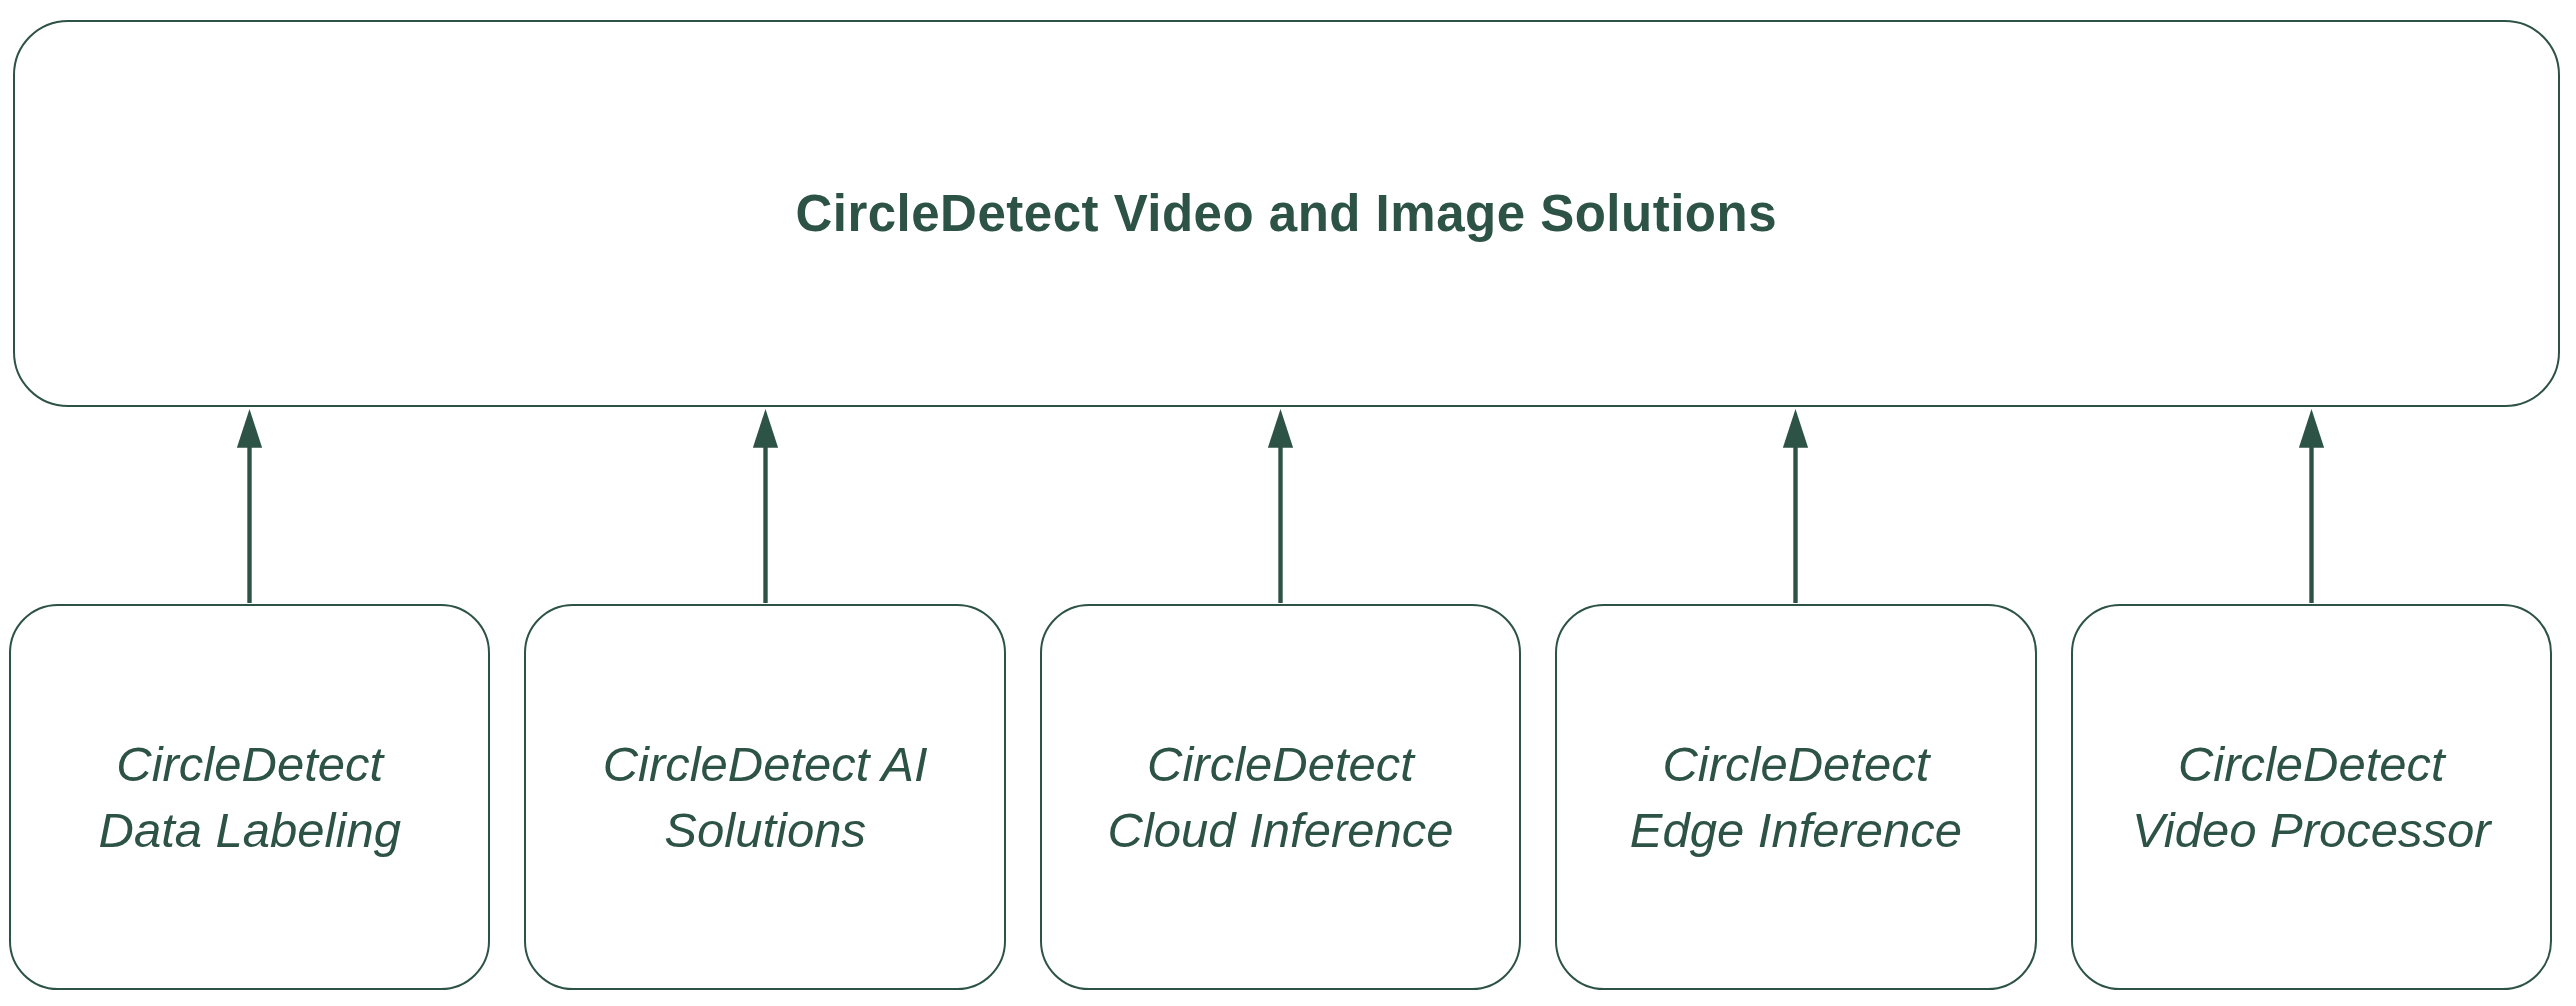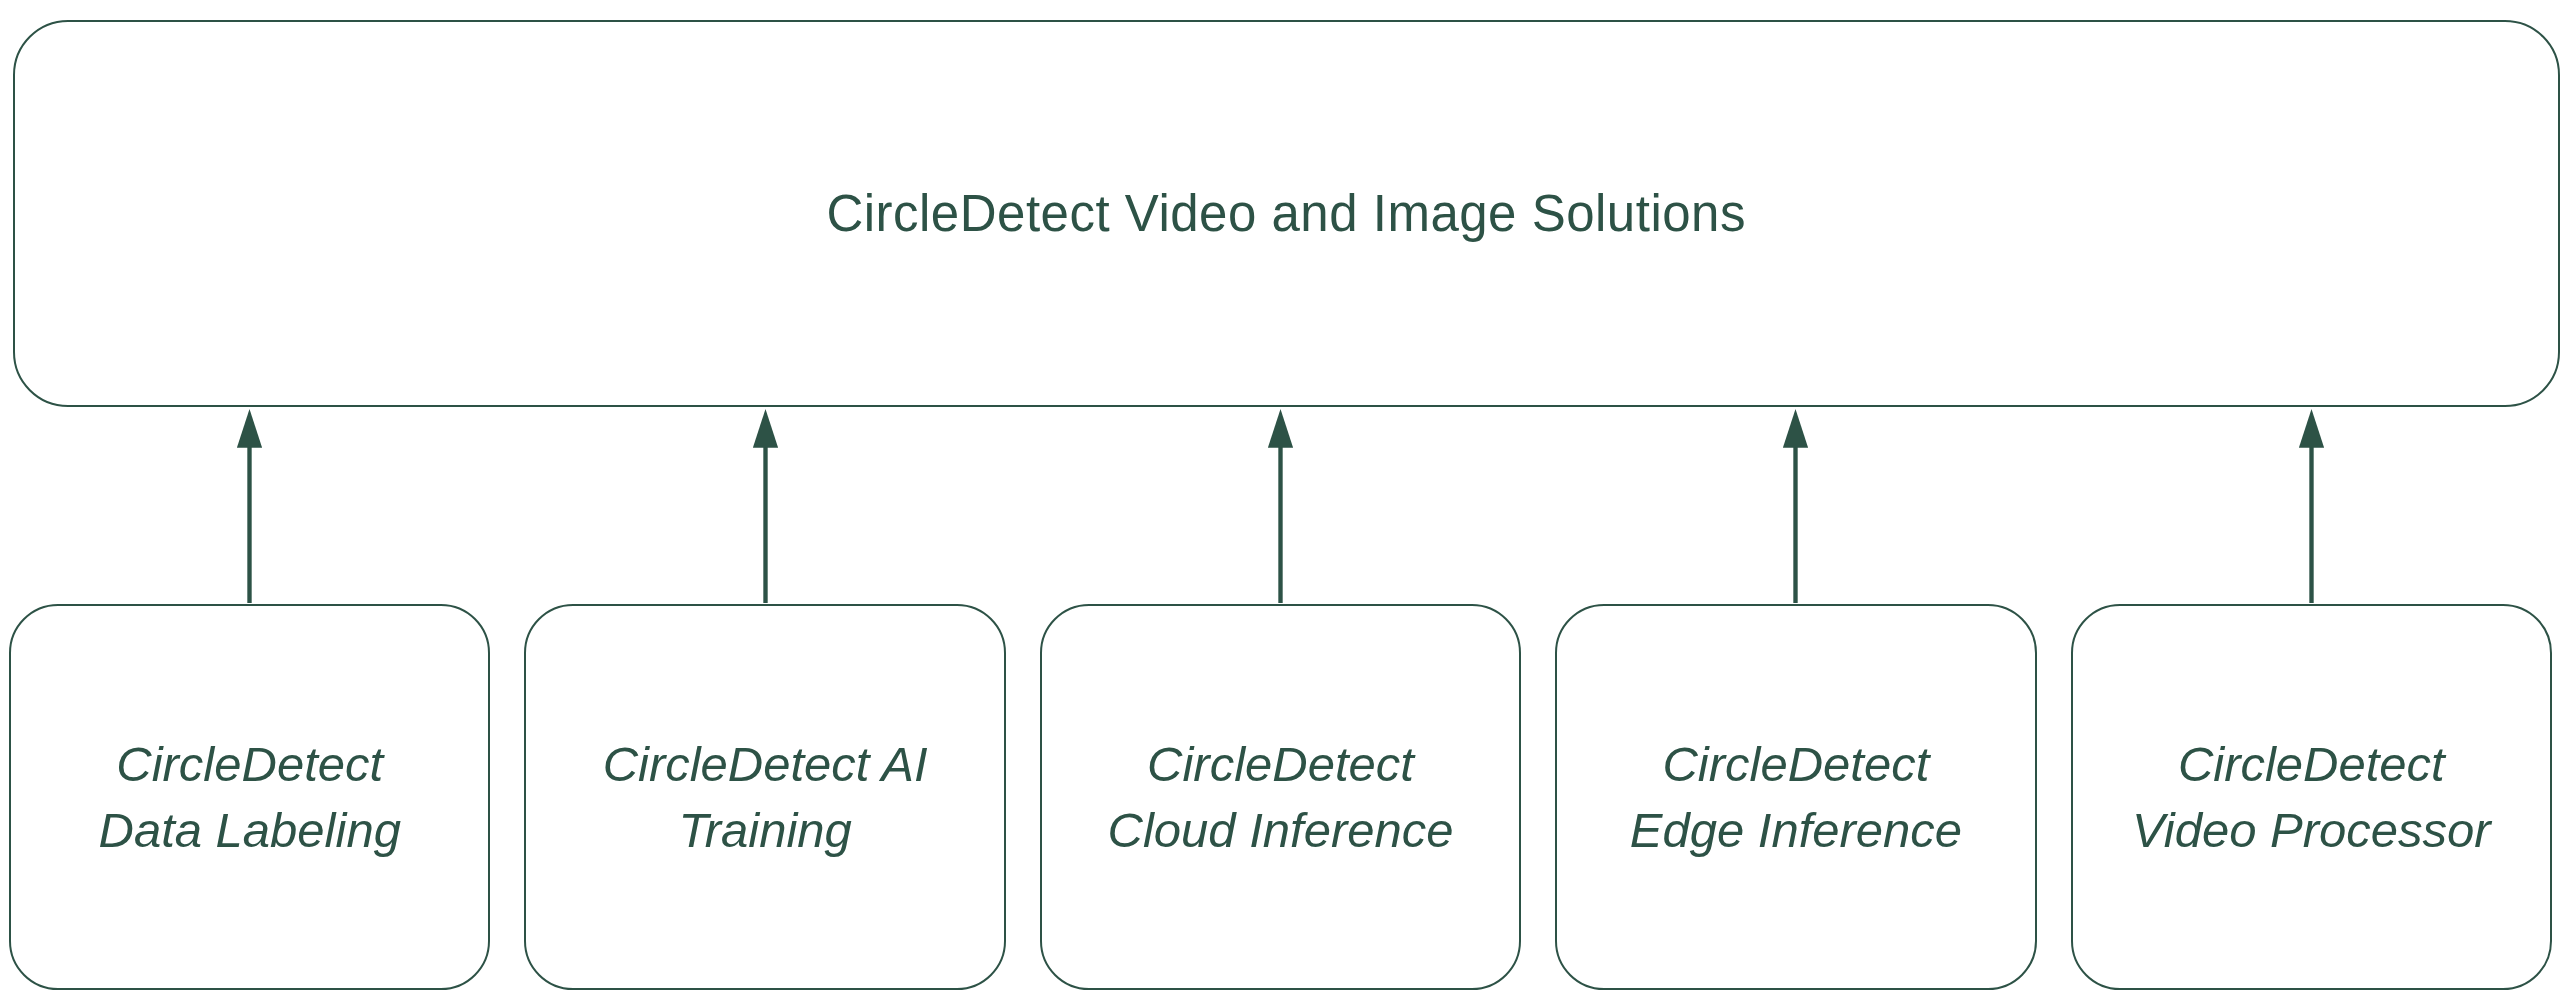--- a/index.html
+++ b/index.html
@@ -31,21 +31,21 @@
     border: 2.9px solid var(--stroke);
     border-radius: 55px;
     background: var(--bg);
     display: flex;
     align-items: center;
     justify-content: center;
   }
   .root-label {
     color: var(--stroke);
     font-size: 51px;
-    font-weight: 400;
+    font-weight: 700;
     letter-spacing: 0.5px;
     text-align: center;
   }
   .children-row {
     position: absolute;
     left: 9px;
     top: 406px;
     width: 2543px;
     height: 584px;
     display: flex;
@@ -112,21 +112,21 @@
 
     <div class="column">
       <div class="arrow-slot">
         <svg width="33" height="198" viewBox="0 0 34 202">
           <line x1="17" y1="202" x2="17" y2="36" stroke="currentColor" stroke-width="4.5"></line>
           <polygon points="17,2 30,42 4,42" fill="currentColor"></polygon>
         </svg>
       </div>
       <div class="child-box">
         <div class="child-label">CircleDetect AI
-Training</div>
+Solutions</div>
       </div>
     </div>
 
     <div class="column">
       <div class="arrow-slot">
         <svg width="33" height="198" viewBox="0 0 34 202">
           <line x1="17" y1="202" x2="17" y2="36" stroke="currentColor" stroke-width="4.5"></line>
           <polygon points="17,2 30,42 4,42" fill="currentColor"></polygon>
         </svg>
       </div>

